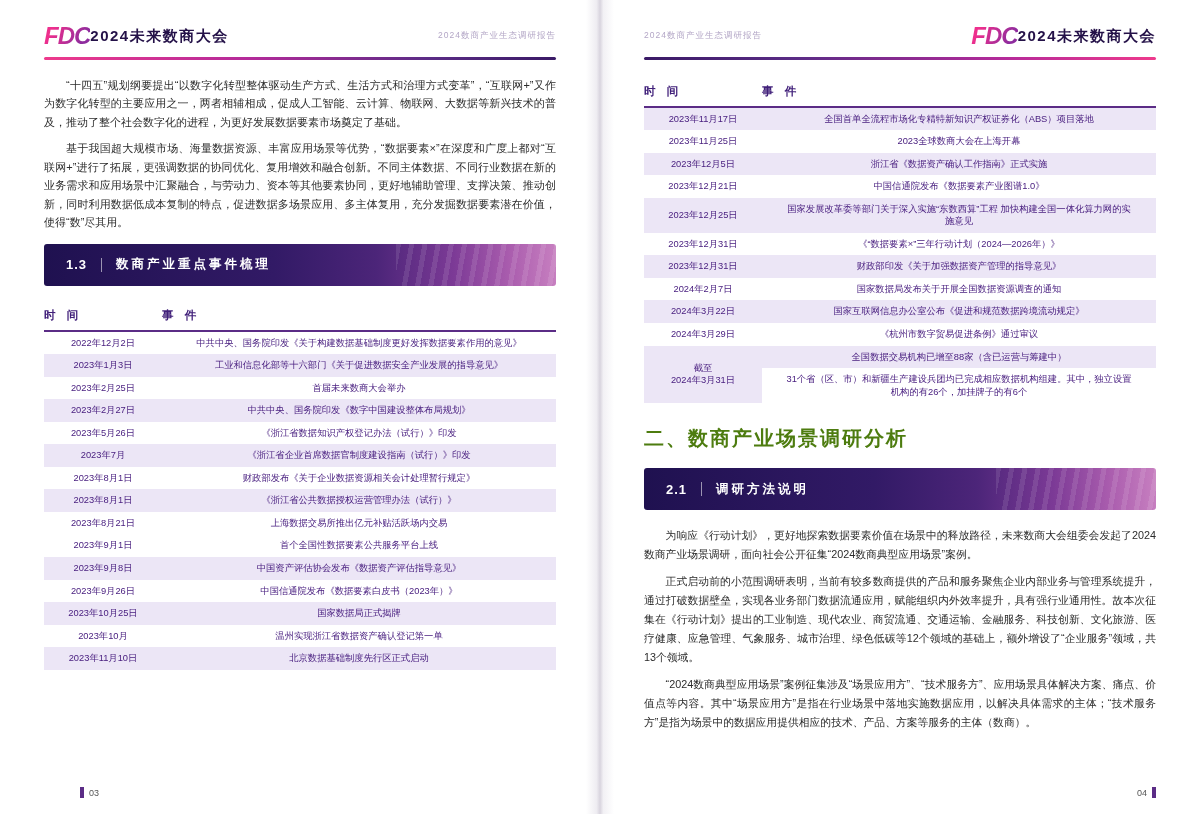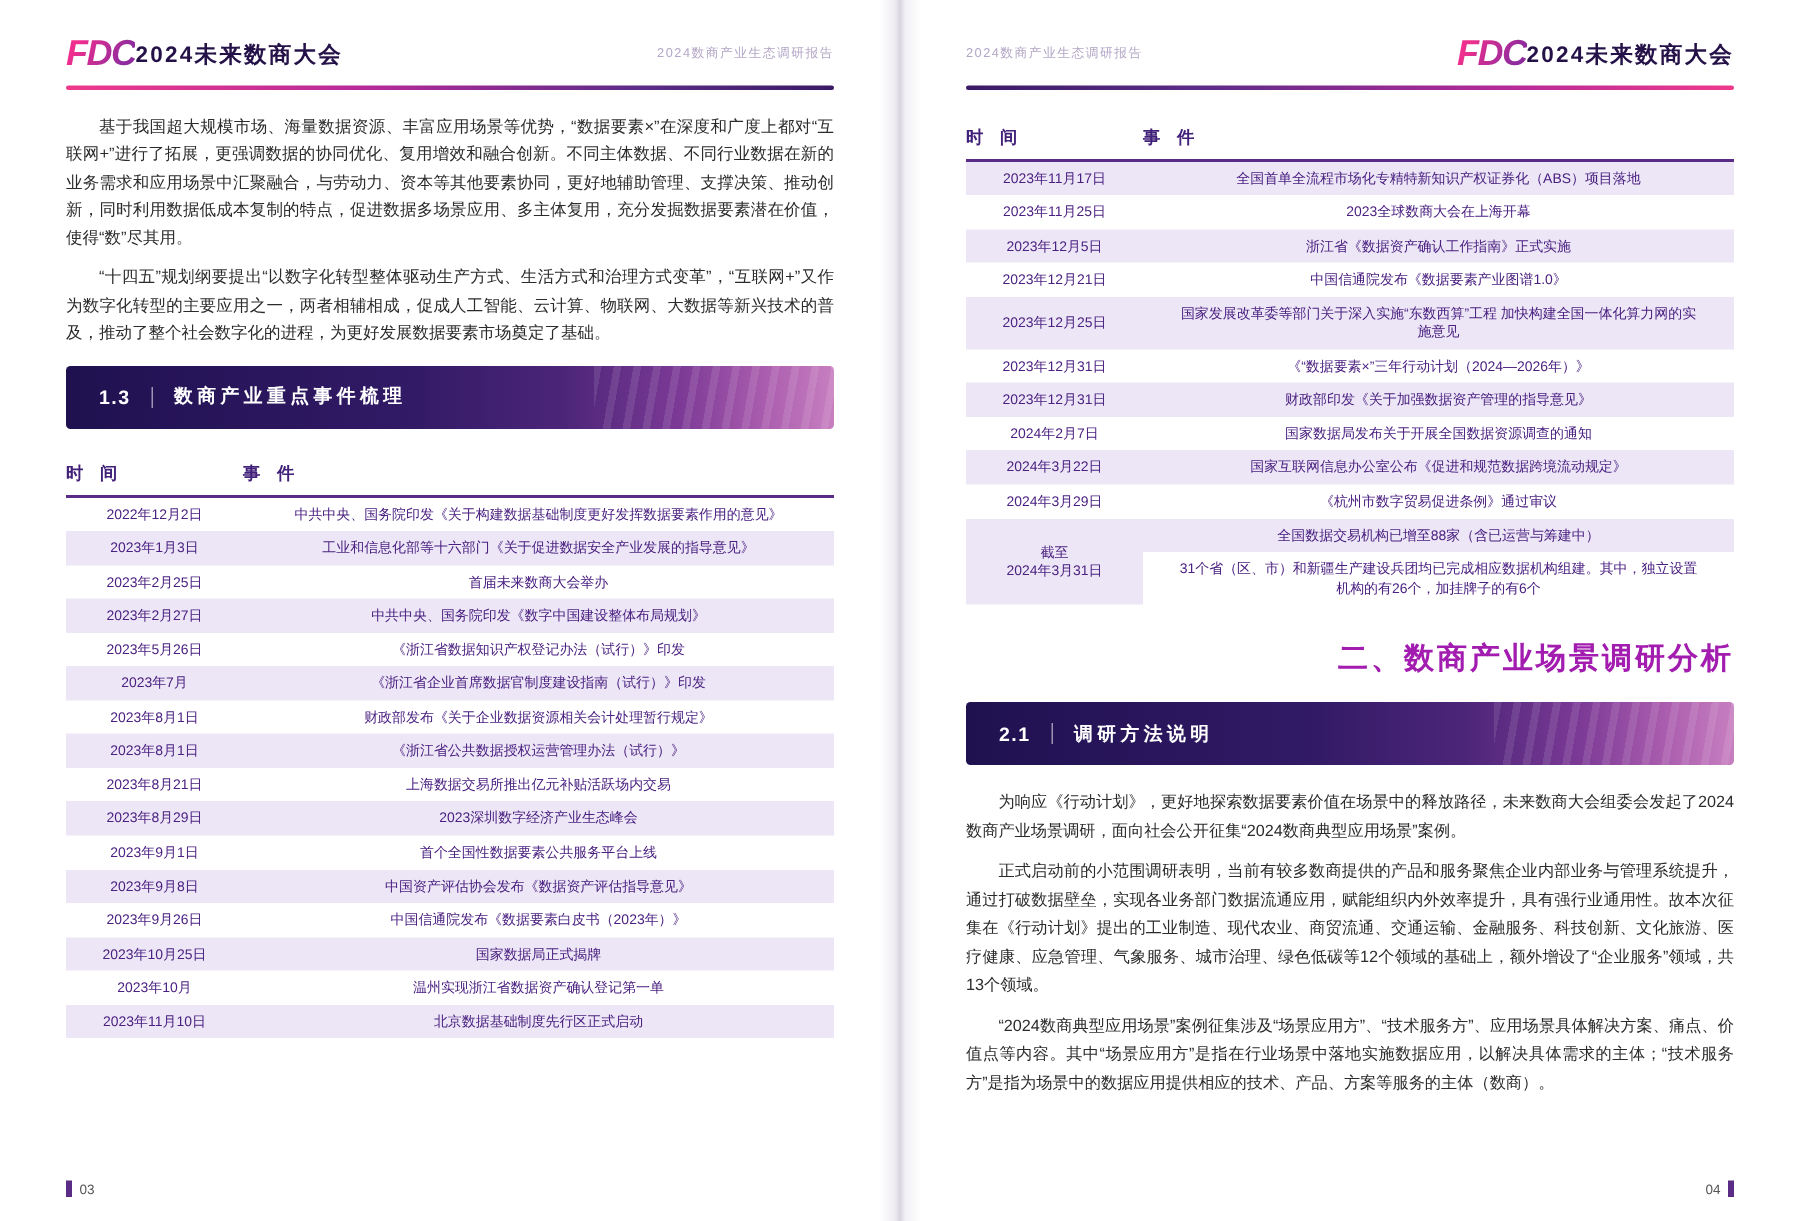--- a/index.html
+++ b/index.html
@@ -49,26 +49,26 @@
   .events th { font-size:11.5px; font-weight:bold; color:#41207a; letter-spacing:4px;
     padding:8px 0 7px; border-bottom:2px solid #5b2c86; text-align:left; }
   .events th.time-col { width:118px; }
   .events td { font-size:9.3px; color:#4a2080; text-align:center;
     padding:5px 24px; line-height:1.35; }
   .events tr.shade { background:#ece6f6; }
   .events .time-cell { white-space:pre-line; }
   .events .event-cell { white-space:pre-line; }
 
   
-  .big-heading { font-size:20px; font-weight:bold; color:#a21caf;
-    letter-spacing:2px; margin:22px 0 16px;text-align:right; }
+  .big-heading { font-size:20px; font-weight:bold; color:#4d7c0f;
+    letter-spacing:2px; margin:22px 0 16px; }
 
   
   .page-foot { position:absolute; bottom:16px; font-size:9px; color:#555;
-    display:flex; align-items:center; gap:5px; }
+    display:flex; align-items:center; gap:5px;margin-left:36px; }
   .page-foot .tick { width:4px; height:11px; background:#5b2c86; }
   .foot-left { left:44px; }
   .foot-right { right:44px; }
 
   
   .fold { position:absolute; left:586px; top:0; width:28px; height:100%; z-index:5; pointer-events:none;
     background:linear-gradient(90deg, rgba(0,0,0,0) 0%, rgba(90,70,120,0.10) 38%,
       rgba(60,40,90,0.20) 50%, rgba(90,70,120,0.08) 62%, rgba(0,0,0,0) 100%); }
 </style>
 </head>
@@ -81,22 +81,22 @@
       <div class="page-head">
         <div class="logo-group">
           <span class="logo-fdc">FDC</span>
           <span class="conf-title">2024未来数商大会</span>
         </div>
         <span class="report-label">2024数商产业生态调研报告</span>
       </div>
       <div class="head-rule"></div>
 
       <div class="body-copy">
+          <p class="body-para">“十四五”规划纲要提出“以数字化转型整体驱动生产方式、生活方式和治理方式变革”，“互联网+”又作为数字化转型的主要应用之一，两者相辅相成，促成人工智能、云计算、物联网、大数据等新兴技术的普及，推动了整个社会数字化的进程，为更好发展数据要素市场奠定了基础。</p>
           <p class="body-para">基于我国超大规模市场、海量数据资源、丰富应用场景等优势，“数据要素×”在深度和广度上都对“互联网+”进行了拓展，更强调数据的协同优化、复用增效和融合创新。不同主体数据、不同行业数据在新的业务需求和应用场景中汇聚融合，与劳动力、资本等其他要素协同，更好地辅助管理、支撑决策、推动创新，同时利用数据低成本复制的特点，促进数据多场景应用、多主体复用，充分发掘数据要素潜在价值，使得“数”尽其用。</p>
-          <p class="body-para">“十四五”规划纲要提出“以数字化转型整体驱动生产方式、生活方式和治理方式变革”，“互联网+”又作为数字化转型的主要应用之一，两者相辅相成，促成人工智能、云计算、物联网、大数据等新兴技术的普及，推动了整个社会数字化的进程，为更好发展数据要素市场奠定了基础。</p>
         </div>
 
       <div class="section-bar">
         <span class="section-num">1.3</span>
         <span class="section-divider"></span>
         <span class="section-title">数商产业重点事件梳理</span>
       </div>
 
       <table class="events">
         <thead>
@@ -135,24 +135,20 @@
               <td class="event-cell">财政部发布《关于企业数据资源相关会计处理暂行规定》</td>
             </tr>
             <tr class="shade">
               <td class="time-cell">2023年8月1日</td>
               <td class="event-cell">《浙江省公共数据授权运营管理办法（试行）》</td>
             </tr>
             <tr>
               <td class="time-cell">2023年8月21日</td>
               <td class="event-cell">上海数据交易所推出亿元补贴活跃场内交易</td>
             </tr>
-            <tr class="shade">
-              <td class="time-cell">2023年8月29日</td>
-              <td class="event-cell">2023深圳数字经济产业生态峰会</td>
-            </tr>
             <tr>
               <td class="time-cell">2023年9月1日</td>
               <td class="event-cell">首个全国性数据要素公共服务平台上线</td>
             </tr>
             <tr class="shade">
               <td class="time-cell">2023年9月8日</td>
               <td class="event-cell">中国资产评估协会发布《数据资产评估指导意见》</td>
             </tr>
             <tr>
               <td class="time-cell">2023年9月26日</td>

